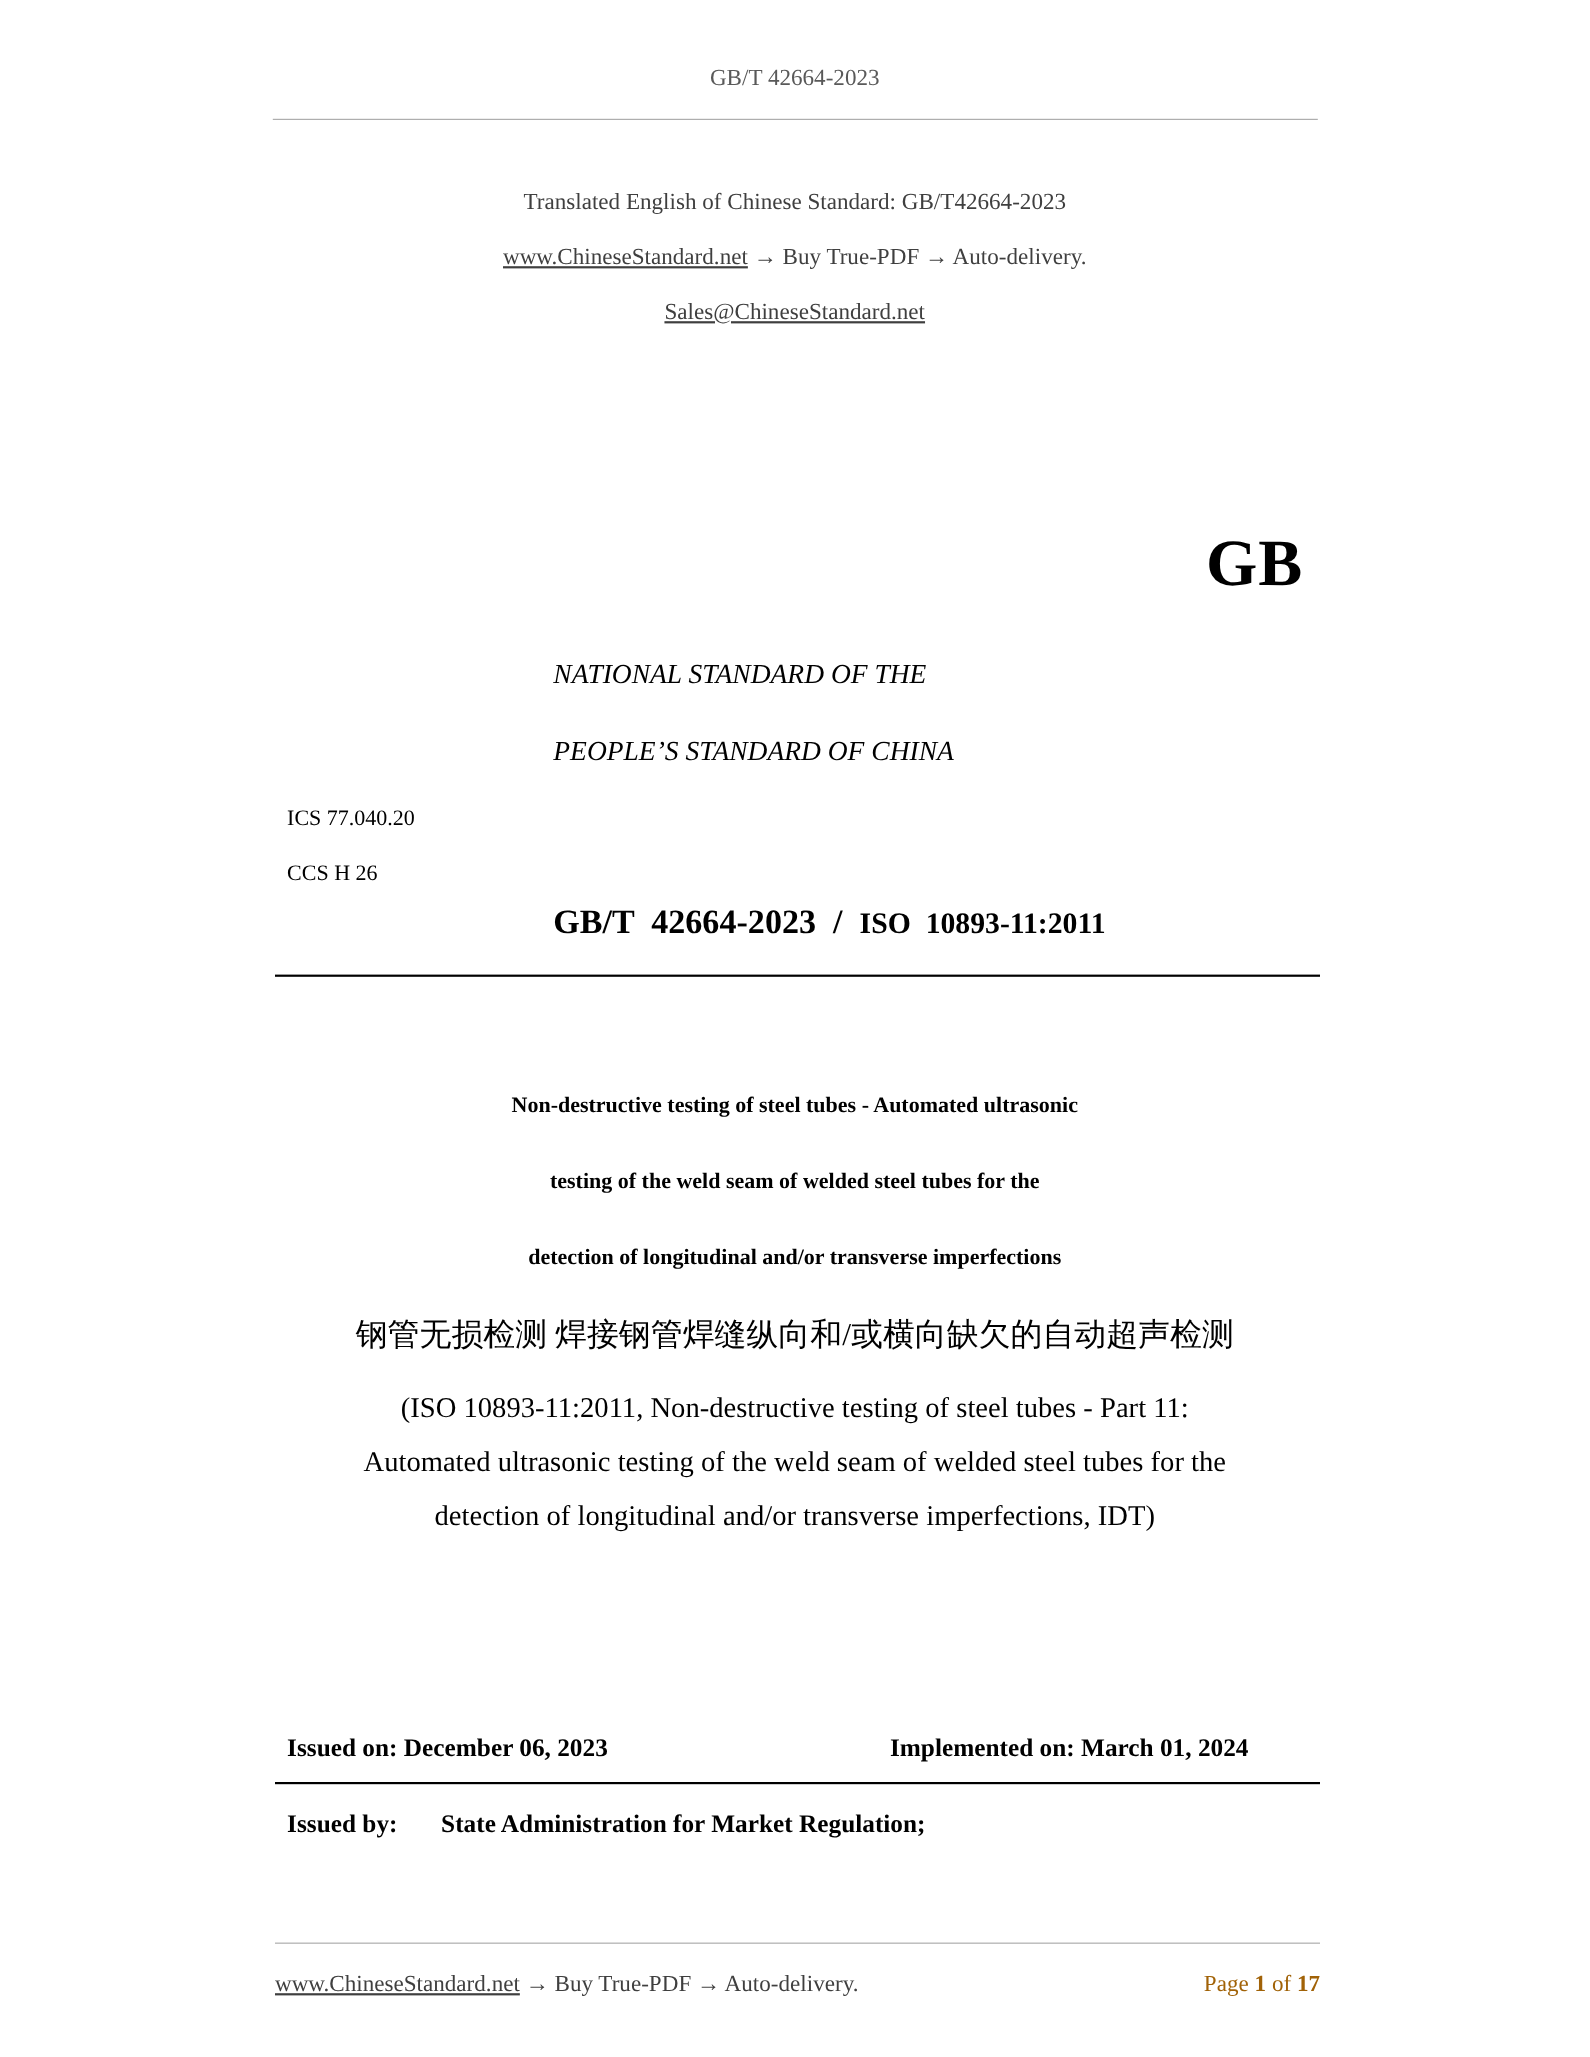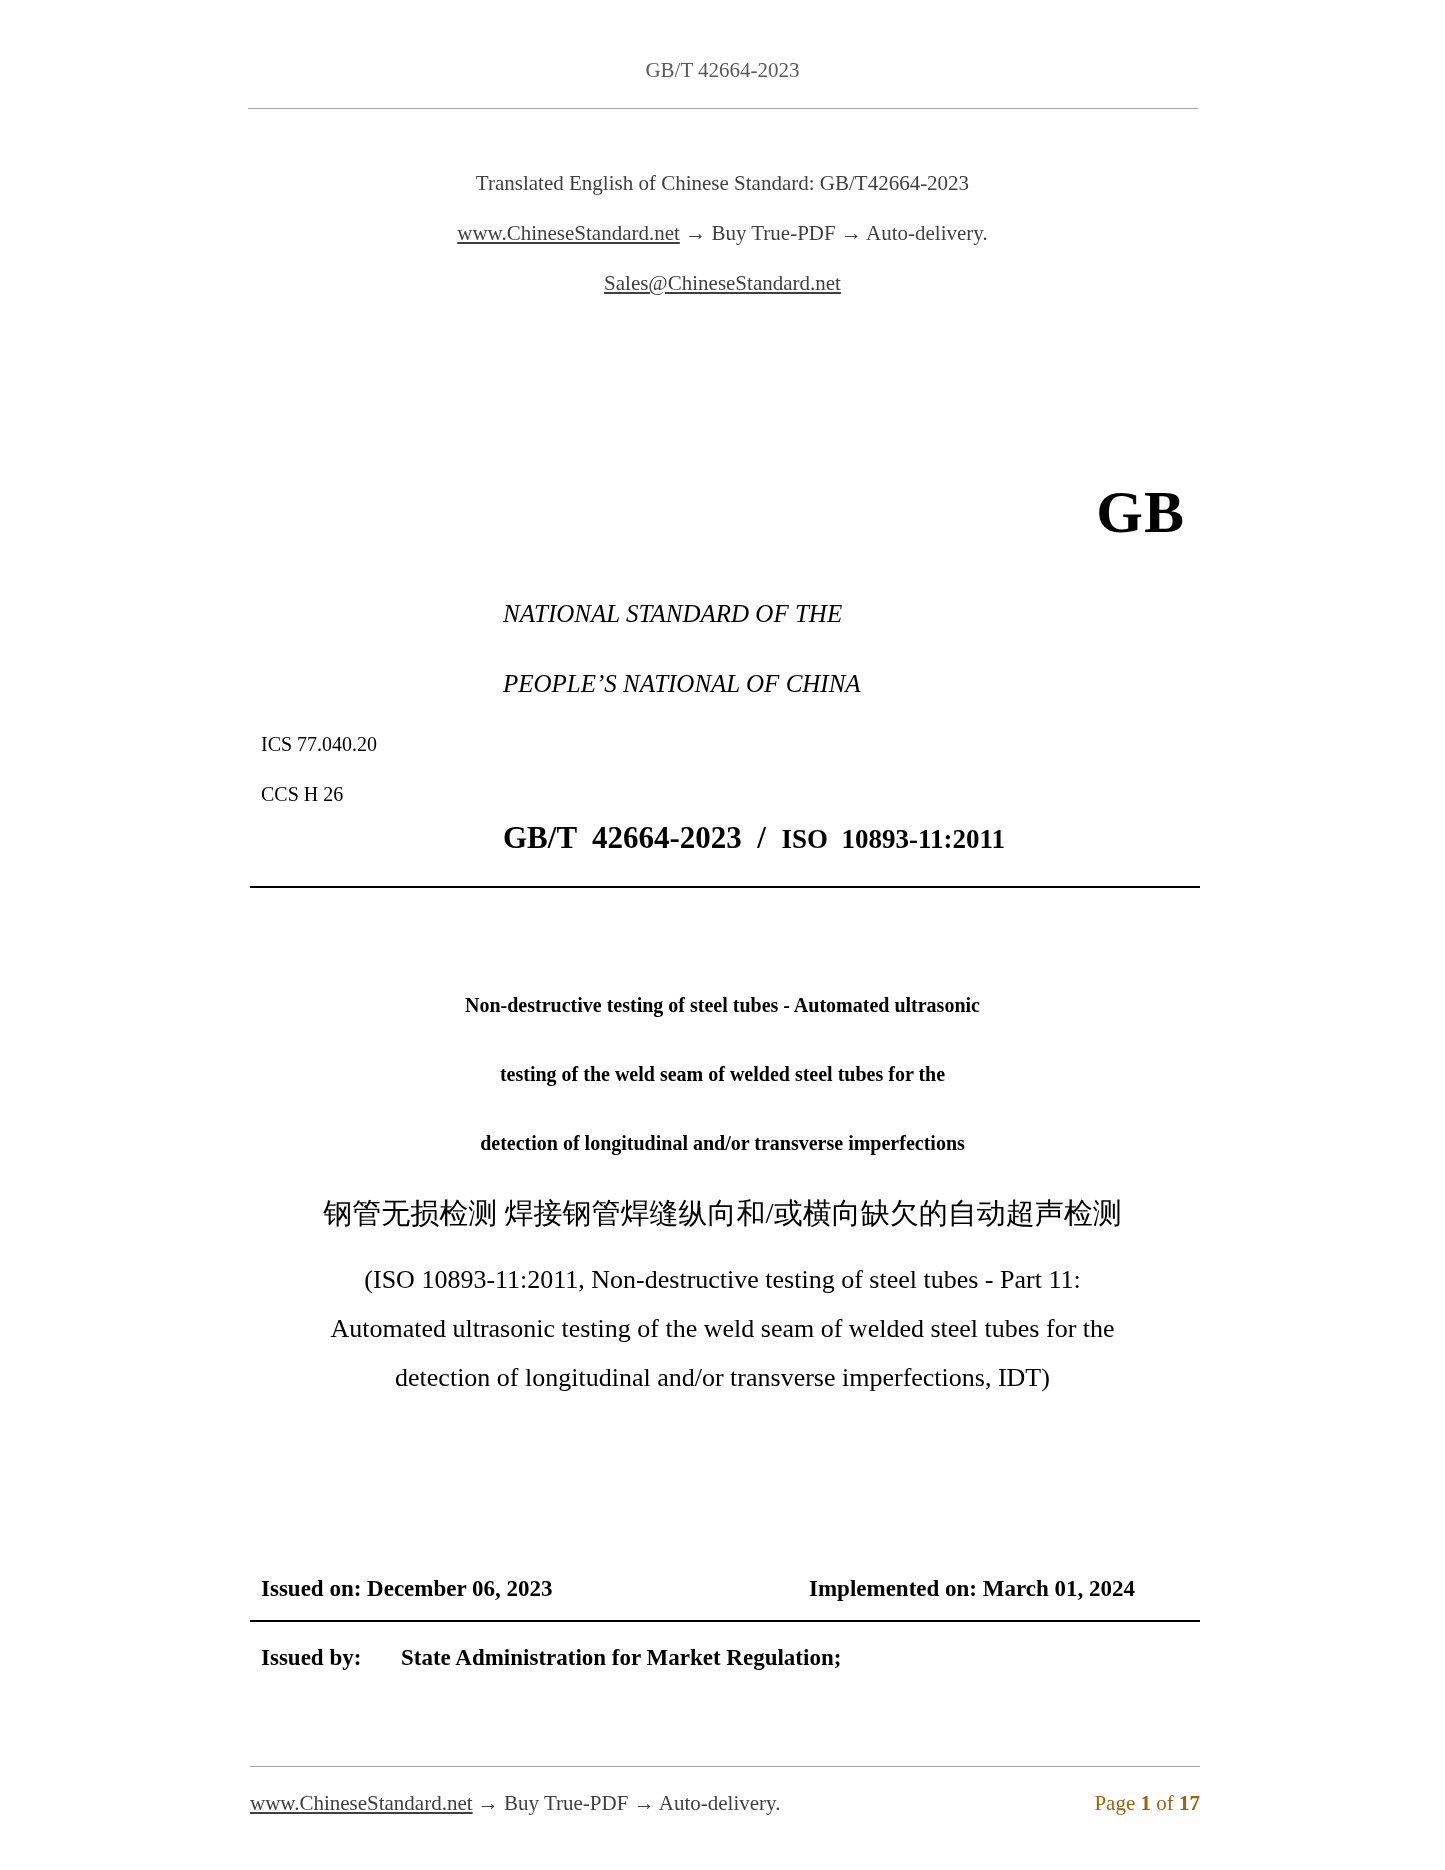--- a/index.html
+++ b/index.html
@@ -161,21 +161,21 @@
     </div>
     <div>
       <a>Sales@ChineseStandard.net</a>
     </div>
   </div>
 
   <div class="abs gb-logo">GB</div>
 
   <div class="abs national-block">
     <div>NATIONAL STANDARD OF THE</div>
-    <div>PEOPLE’S NATIONAL OF CHINA</div>
+    <div>PEOPLE’S STANDARD OF CHINA</div>
   </div>
 
   <div class="abs ics-block">
     <div>ICS 77.040.20</div>
     <div>CCS H 26</div>
   </div>
 
   <div class="abs std-number"><span>GB/T  42664-2023</span><span>  /  </span><span class="iso-part">ISO  10893-11:2011</span></div>
   <div class="abs std-rule"></div>
 

